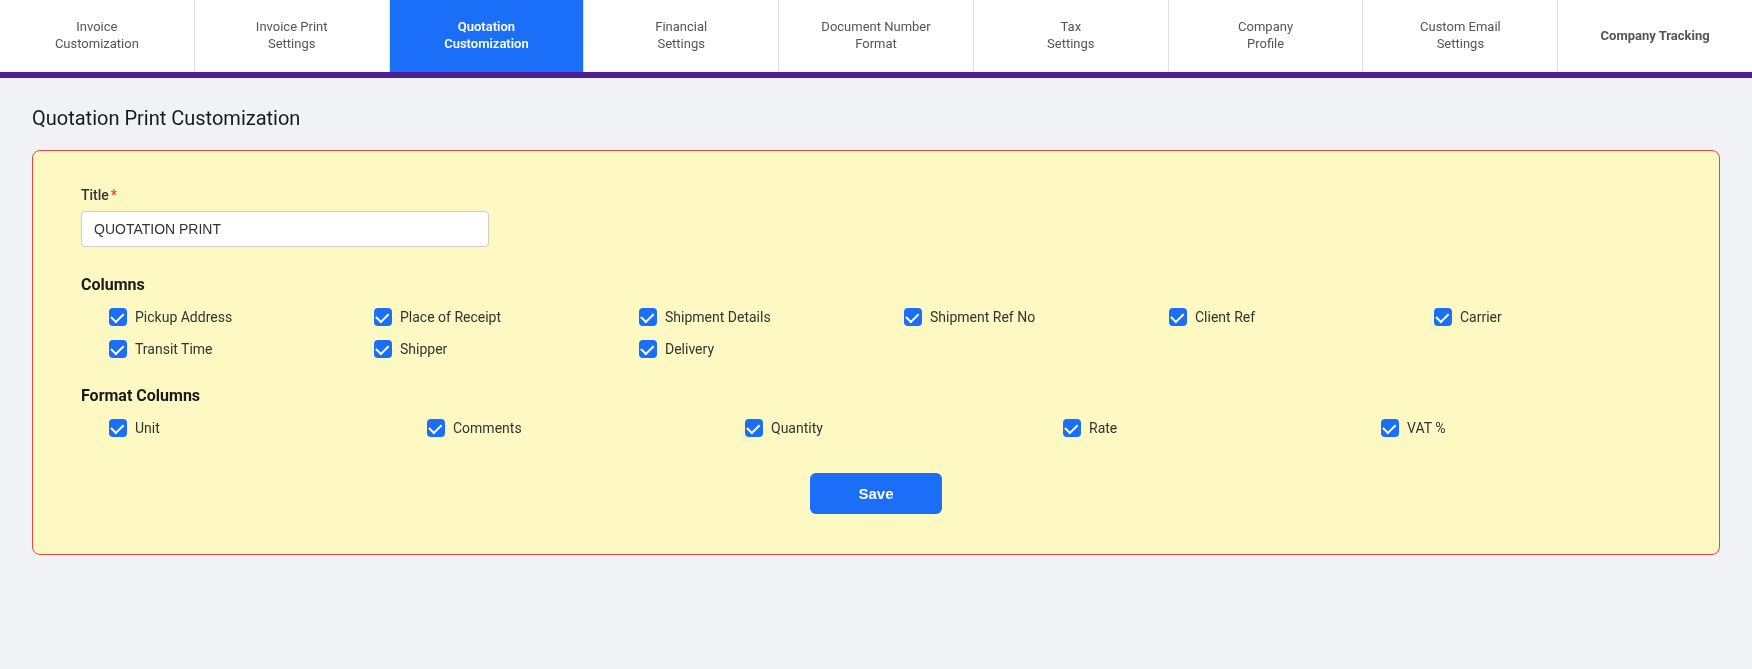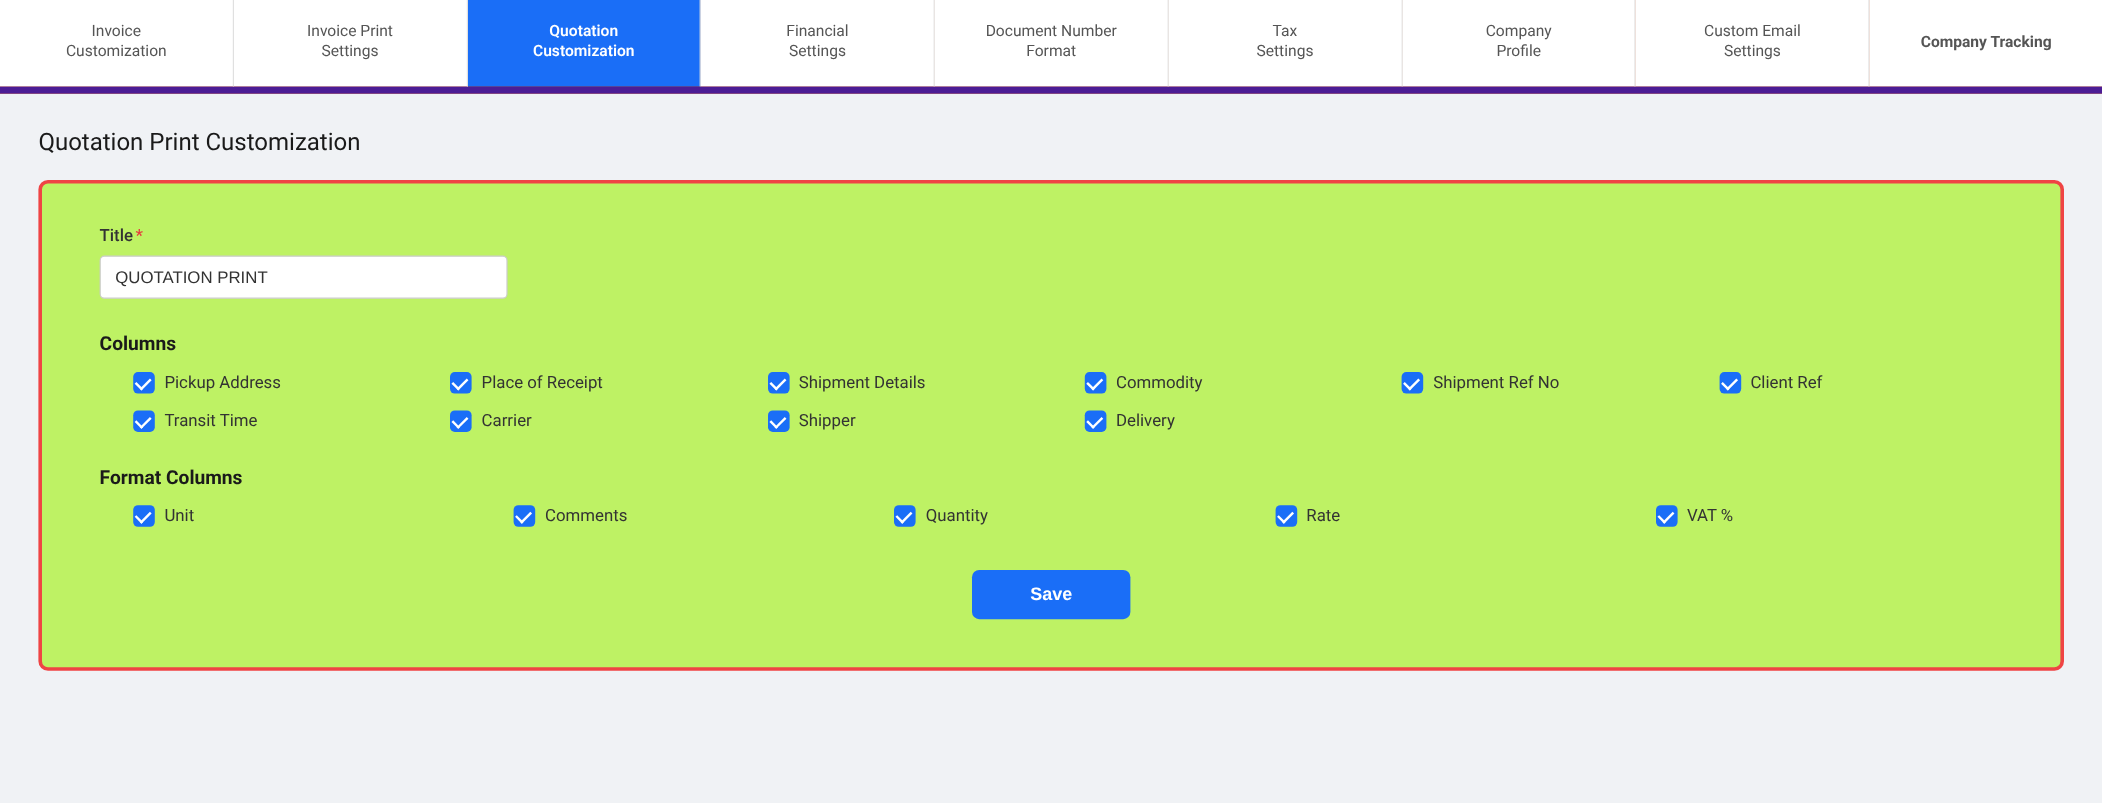--- a/index.html
+++ b/index.html
@@ -49,44 +49,44 @@
 
     .page-title {
       font-size: 20px;
       font-weight: 400;
       color: #1a1a1a;
       margin-bottom: 20px;
     }
 
     
     .card {
-      background: #bef264;
+      background: #fef9c3;
       border-radius: 8px;
-      border: 3px solid #ef4444;
+      border: 1px solid #ef4444;
       padding: 36px 48px 40px 48px;
     }
 
     
     .field-label {
       font-size: 14px;
       color: #333;
       margin-bottom: 8px;
       font-weight: 500;
     }
     .field-label .required {
       color: #e53e3e;
       margin-left: 2px;
     }
     .text-input {
       border: 1px solid #ccc;
       border-radius: 4px;
       padding: 9px 12px;
       font-size: 14px;
       color: #333;
-      width: 340px;
+      width: 408px;
       outline: none;
     }
 
     
     .section-title {
       font-size: 16px;
       font-weight: 700;
       color: #1a1a1a;
       margin: 28px 0 14px 0;
     }
@@ -201,37 +201,33 @@
         <div class="checkbox-item">
           <span class="custom-checkbox"></span>
           <span>Place of Receipt</span>
         </div>
         <div class="checkbox-item">
           <span class="custom-checkbox"></span>
           <span>Shipment Details</span>
         </div>
         <div class="checkbox-item">
           <span class="custom-checkbox"></span>
-          <span>Commodity</span>
-        </div>
-        <div class="checkbox-item">
-          <span class="custom-checkbox"></span>
           <span>Shipment Ref No</span>
         </div>
         <div class="checkbox-item">
           <span class="custom-checkbox"></span>
           <span>Client Ref</span>
         </div>
         <div class="checkbox-item">
           <span class="custom-checkbox"></span>
+          <span>Carrier</span>
+        </div>
+        <div class="checkbox-item">
+          <span class="custom-checkbox"></span>
           <span>Transit Time</span>
-        </div>
-        <div class="checkbox-item">
-          <span class="custom-checkbox"></span>
-          <span>Carrier</span>
         </div>
         <div class="checkbox-item">
           <span class="custom-checkbox"></span>
           <span>Shipper</span>
         </div>
         <div class="checkbox-item">
           <span class="custom-checkbox"></span>
           <span>Delivery</span>
         </div>
       </div>

